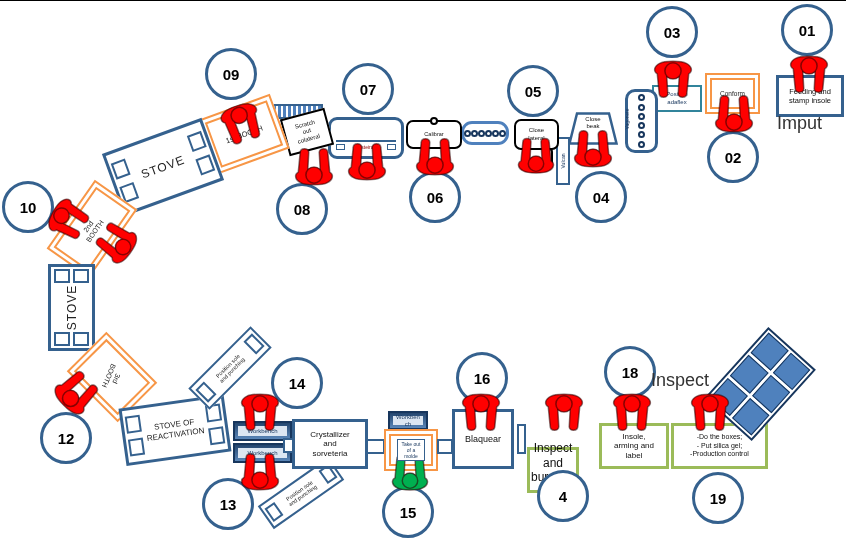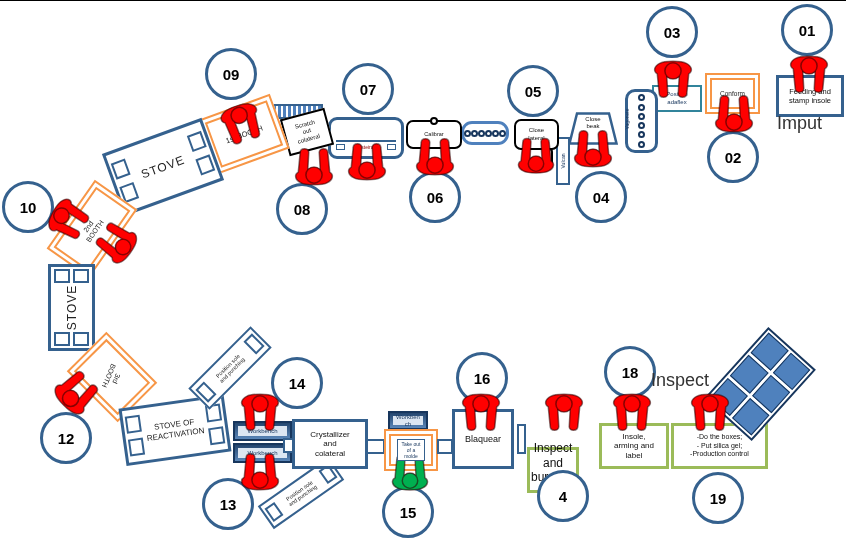--- a/index.html
+++ b/index.html
@@ -220,21 +220,21 @@
   <div class="wb" style="left:233px;top:420px;width:59px;height:20px">
     <span>Workbench</span>
   </div>
   <div class="wb" style="left:233px;top:442px;width:59px;height:20px">
     <span>Workbench</span>
   </div>
 
   <div class="tab" style="left:283px;top:437px;width:11px;height:15px"></div>
   <div class="box blue pre" style="left:292px;top:418px;width:76px;height:50px;font-size:8px">Crystallizer
 and
-colateral</div>
+sorveteria</div>
   <div class="tab" style="left:366px;top:438px;width:19px;height:15px"></div>
 
   <div class="wb" style="left:388px;top:410px;width:40px;height:19px">
     <span>Workbench</span>
   </div>
   <div class="booth" style="left:384px;top:428px;width:54px;height:42px">
     <span class="pre" style="font-size:5px;color:#17365D;border:1.5px solid #35618E;padding:1px 4px;background:#fff">Take out
 of a
 molde</span>
   </div>

